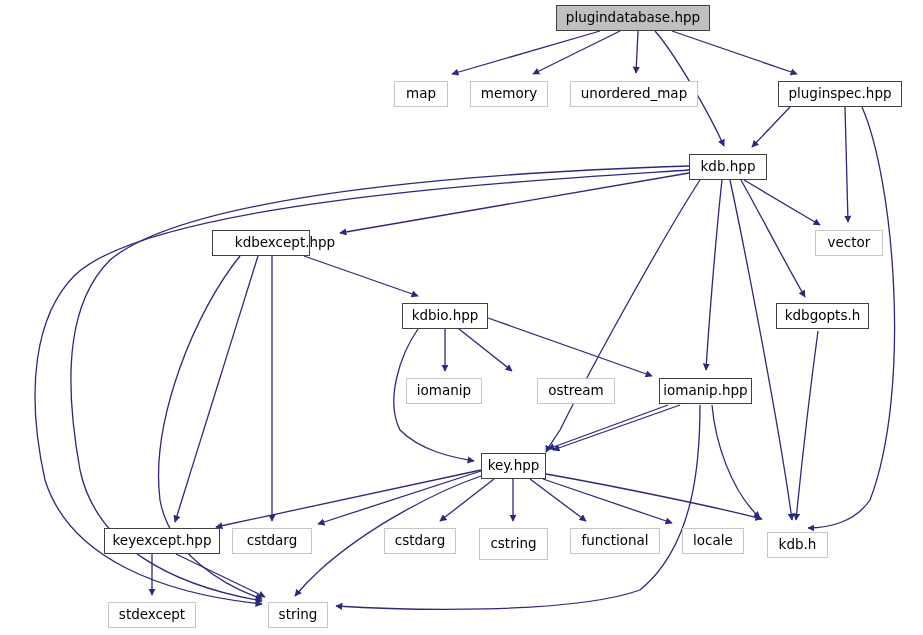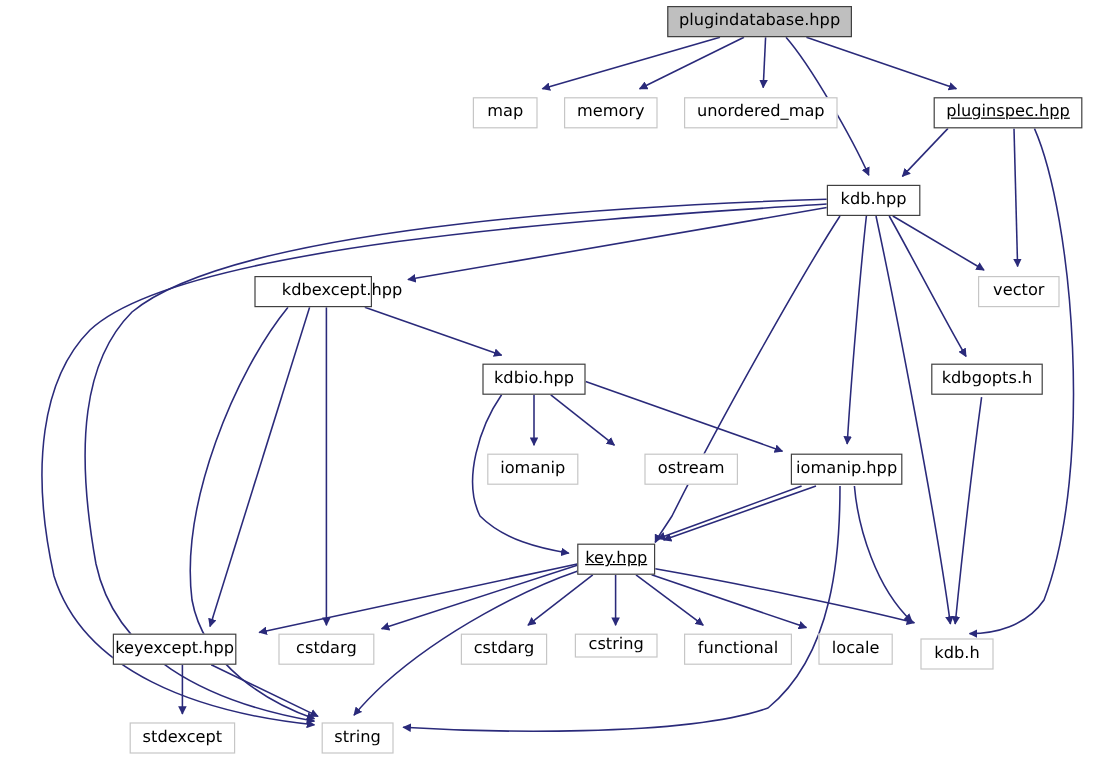--- a/index.html
+++ b/index.html
@@ -73,33 +73,33 @@
         <path d="M 152,554 L 152,595" marker-end="url(#arrow)" stroke="#2a2a7a"></path>
         <path d="M 176,554 L 265,597" marker-end="url(#arrow)" stroke="#2a2a7a"></path>
         <path d="M 818,331 C 810,390 800,480 796,520" marker-end="url(#arrow)" stroke="#2a2a7a"></path>
       </g>
   </svg>
   <div id="node-layer">
       <div class="node root" style="left: 556px; top: 5px; width: 154px; height: 26px;">plugindatabase.hpp</div>
       <div class="node" style="left: 394px; top: 81px; width: 54px; height: 26px;">map</div>
       <div class="node" style="left: 470px; top: 81px; width: 78px; height: 26px;">memory</div>
       <div class="node" style="left: 570px; top: 81px; width: 128px; height: 26px;">unordered_map</div>
-      <div class="node hdr" style="left: 778px; top: 81px; width: 124px; height: 26px; text-decoration: underline;">pluginspec.hpp</div>
+      <div class="node hdr" style="left: 778px; top: 81px; width: 124px; height: 26px;">pluginspec.hpp</div>
       <div class="node hdr" style="left: 689px; top: 154px; width: 78px; height: 26px;">kdb.hpp</div>
       <div class="node" style="left: 815px; top: 230px; width: 68px; height: 26px;">vector</div>
       <div class="node hdr" style="left: 212px; top: 230px; width: 98px; height: 26px; padding-left: 48px;">kdbexcept.hpp</div>
       <div class="node hdr" style="left: 402px; top: 303px; width: 86px; height: 26px;">kdbio.hpp</div>
       <div class="node hdr" style="left: 776px; top: 303px; width: 93px; height: 26px;">kdbgopts.h</div>
       <div class="node" style="left: 406px; top: 378px; width: 76px; height: 26px;">iomanip</div>
       <div class="node" style="left: 505px; top: 378px; width: 78px; height: 26px; margin-left: 32px;">ostream</div>
       <div class="node hdr" style="left: 659px; top: 378px; width: 93px; height: 26px;">iomanip.hpp</div>
-      <div class="node hdr" style="left: 481px; top: 453px; width: 65px; height: 26px; text-decoration: underline;">key.hpp</div>
-      <div class="node hdr" style="left: 94px; top: 528px; width: 103px; height: 26px;">keyexcept.hpp</div>
+      <div class="node hdr" style="left: 481px; top: 453px; width: 65px; height: 26px;">key.hpp</div>
+      <div class="node hdr" style="left: 104px; top: 528px; width: 116px; height: 26px;">keyexcept.hpp</div>
       <div class="node" style="left: 232px; top: 528px; width: 80px; height: 26px;">cstdarg</div>
       <div class="node" style="left: 384px; top: 528px; width: 72px; height: 26px;">cstdarg</div>
-      <div class="node" style="left: 479px; top: 528px; width: 69px; height: 20px;">cstring</div>
+      <div class="node" style="left: 479px; top: 528px; width: 69px; height: 32px;">cstring</div>
       <div class="node" style="left: 570px; top: 528px; width: 90px; height: 26px;">functional</div>
       <div class="node" style="left: 682px; top: 528px; width: 62px; height: 26px;">locale</div>
       <div class="node" style="left: 767px; top: 532px; width: 61px; height: 26px;">kdb.h</div>
       <div class="node" style="left: 108px; top: 602px; width: 88px; height: 26px;">stdexcept</div>
       <div class="node" style="left: 268px; top: 602px; width: 60px; height: 26px; text-align: right;">string</div>
     </div>
 </div>
 
 </body></html>

